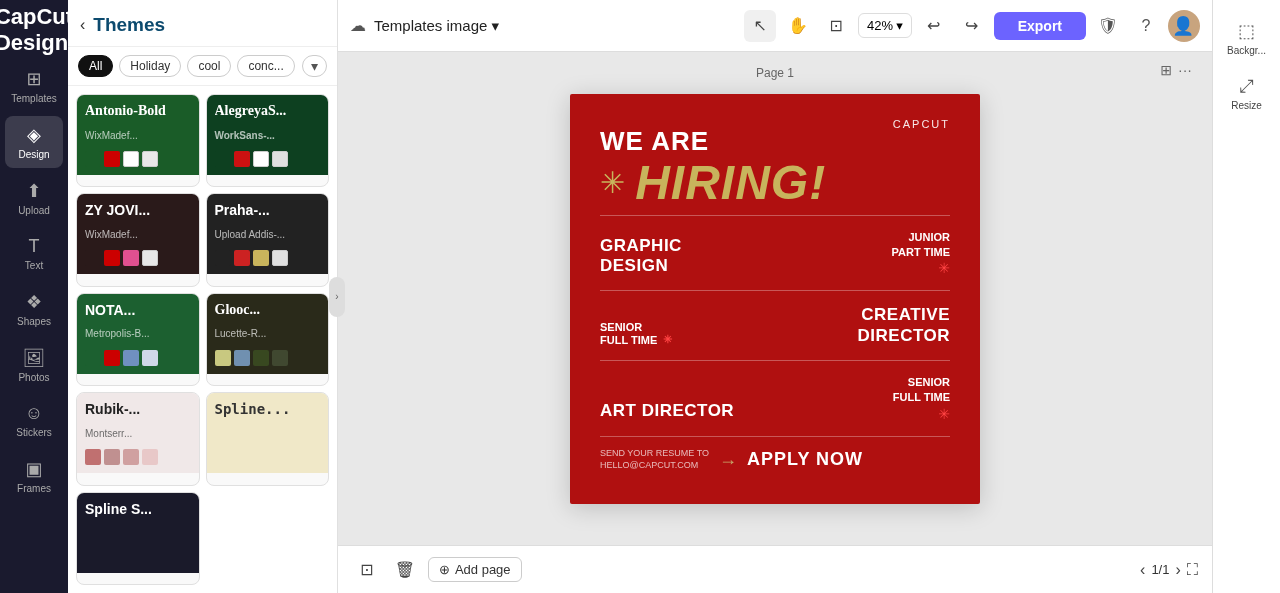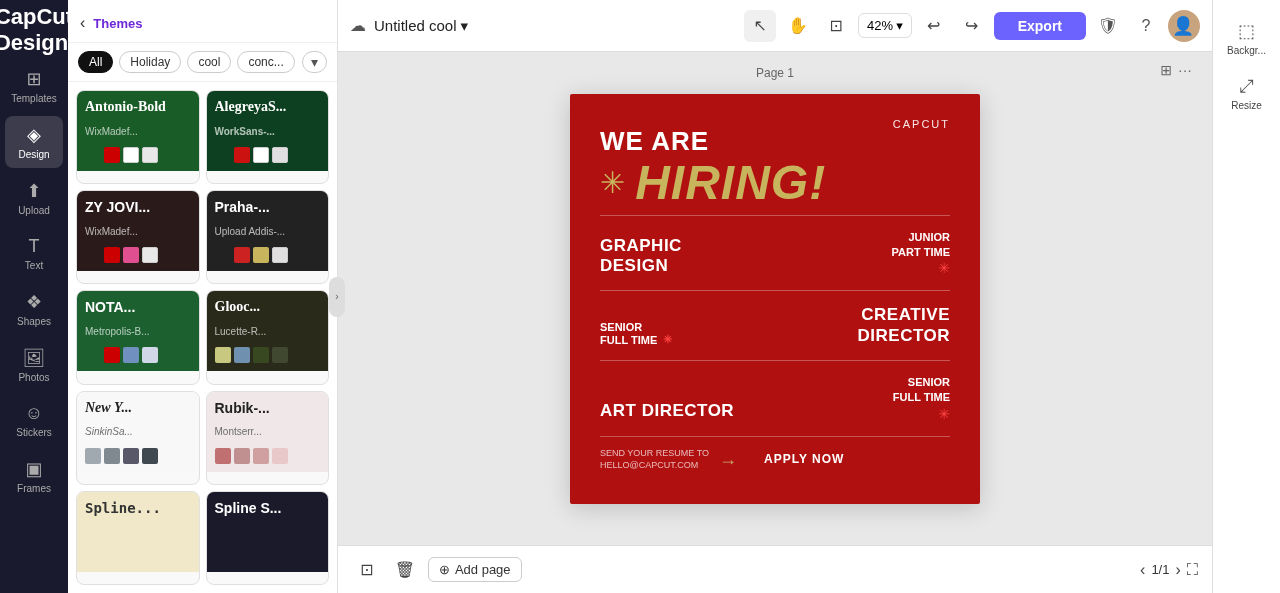--- a/index.html
+++ b/index.html
@@ -62,23 +62,23 @@
       border-bottom: 1px solid #eee;
     }
     .back-btn {
       cursor: pointer;
       color: #333;
       font-size: 16px;
       background: none;
       border: none;
     }
     .themes-title {
-      font-size: 13px;
+      font-size: 19px;
       font-weight: 600;
-      color: #6d28d9;
+      color: #0c4a6e;
     }
     .filter-bar {
       display: flex;
       align-items: center;
       gap: 6px;
       padding: 8px 10px;
       border-bottom: 1px solid #eee;
     }
     .filter-chip {
       padding: 3px 10px;
@@ -298,21 +298,21 @@
     .canvas-job-type { font-size: 11px; font-weight: 600; text-align: right; line-height: 1.4; }
     .canvas-red-dot { color: #ff4444; font-size: 14px; }
     .canvas-apply-row {
       display: flex;
       align-items: center;
       gap: 10px;
       margin-top: 10px;
     }
     .canvas-send-text { font-size: 9px; color: rgba(255,255,255,0.7); line-height: 1.4; }
     .canvas-arrow { font-size: 18px; color: #c8a86a; }
-    .canvas-apply-now { font-size: 12px; font-weight: 700; letter-spacing: 1px; margin-left: 17px; }
+    .canvas-apply-now { font-size: 18px; font-weight: 700; letter-spacing: 1px; }
 
     
     .bottom-bar {
       height: 48px;
       background: #fff;
       border-top: 1px solid #ddd;
       display: flex;
       align-items: center;
       padding: 0 14px;
       gap: 8px;
@@ -522,32 +522,20 @@
         <span class="theme-sub-name" style="color:rgba(255,255,255,0.8);">Lucette-R...</span>
         <div class="theme-swatches">
           <div class="swatch" style="background:#c8c880;"></div>
           <div class="swatch" style="background:#7090b0;"></div>
           <div class="swatch" style="background:#384820;"></div>
           <div class="swatch" style="background:#404830;"></div>
         </div>
       </div>
     </div>
 
-    <div class="theme-card">
-      <div class="theme-preview" style="background:#f8f8f8;">
-        <span class="theme-font-name" style="color:#222;font-family:serif;font-style:italic;">New Y...</span>
-        <span class="theme-sub-name" style="color:#555;font-style:italic;">SinkinSa...</span>
-        <div class="theme-swatches">
-          <div class="swatch" style="background:#a0a8b0;"></div>
-          <div class="swatch" style="background:#808890;"></div>
-          <div class="swatch" style="background:#585868;"></div>
-          <div class="swatch" style="background:#404850;"></div>
-        </div>
-      </div>
-    </div>
 
     <div class="theme-card">
       <div class="theme-preview" style="background:#f0e8e8;">
         <span class="theme-font-name" style="color:#222;font-family:sans-serif;font-weight:700;">Rubik-...</span>
         <span class="theme-sub-name" style="color:#555;">Montserr...</span>
         <div class="theme-swatches">
           <div class="swatch" style="background:#c07070;"></div>
           <div class="swatch" style="background:#c09090;"></div>
           <div class="swatch" style="background:#d0a0a0;"></div>
           <div class="swatch" style="background:#e8c8c8;"></div>
@@ -571,21 +559,21 @@
   </div>
 
   <div class="collapse-handle">›</div>
 </div>
 
 <div class="main-area">
 
   <div class="top-bar">
     <span class="cloud-icon">☁</span>
     <button class="file-name-btn">
-      <span>Untitled cool</span>
+      <span>Templates image</span>
       <span>▾</span>
     </button>
     <div class="top-tools">
       <button class="tool-btn active">↖</button>
       <button class="tool-btn">✋</button>
       <button class="tool-btn">⊡</button>
       <button class="zoom-btn">
         <span>42%</span>
         <span>▾</span>
       </button>

